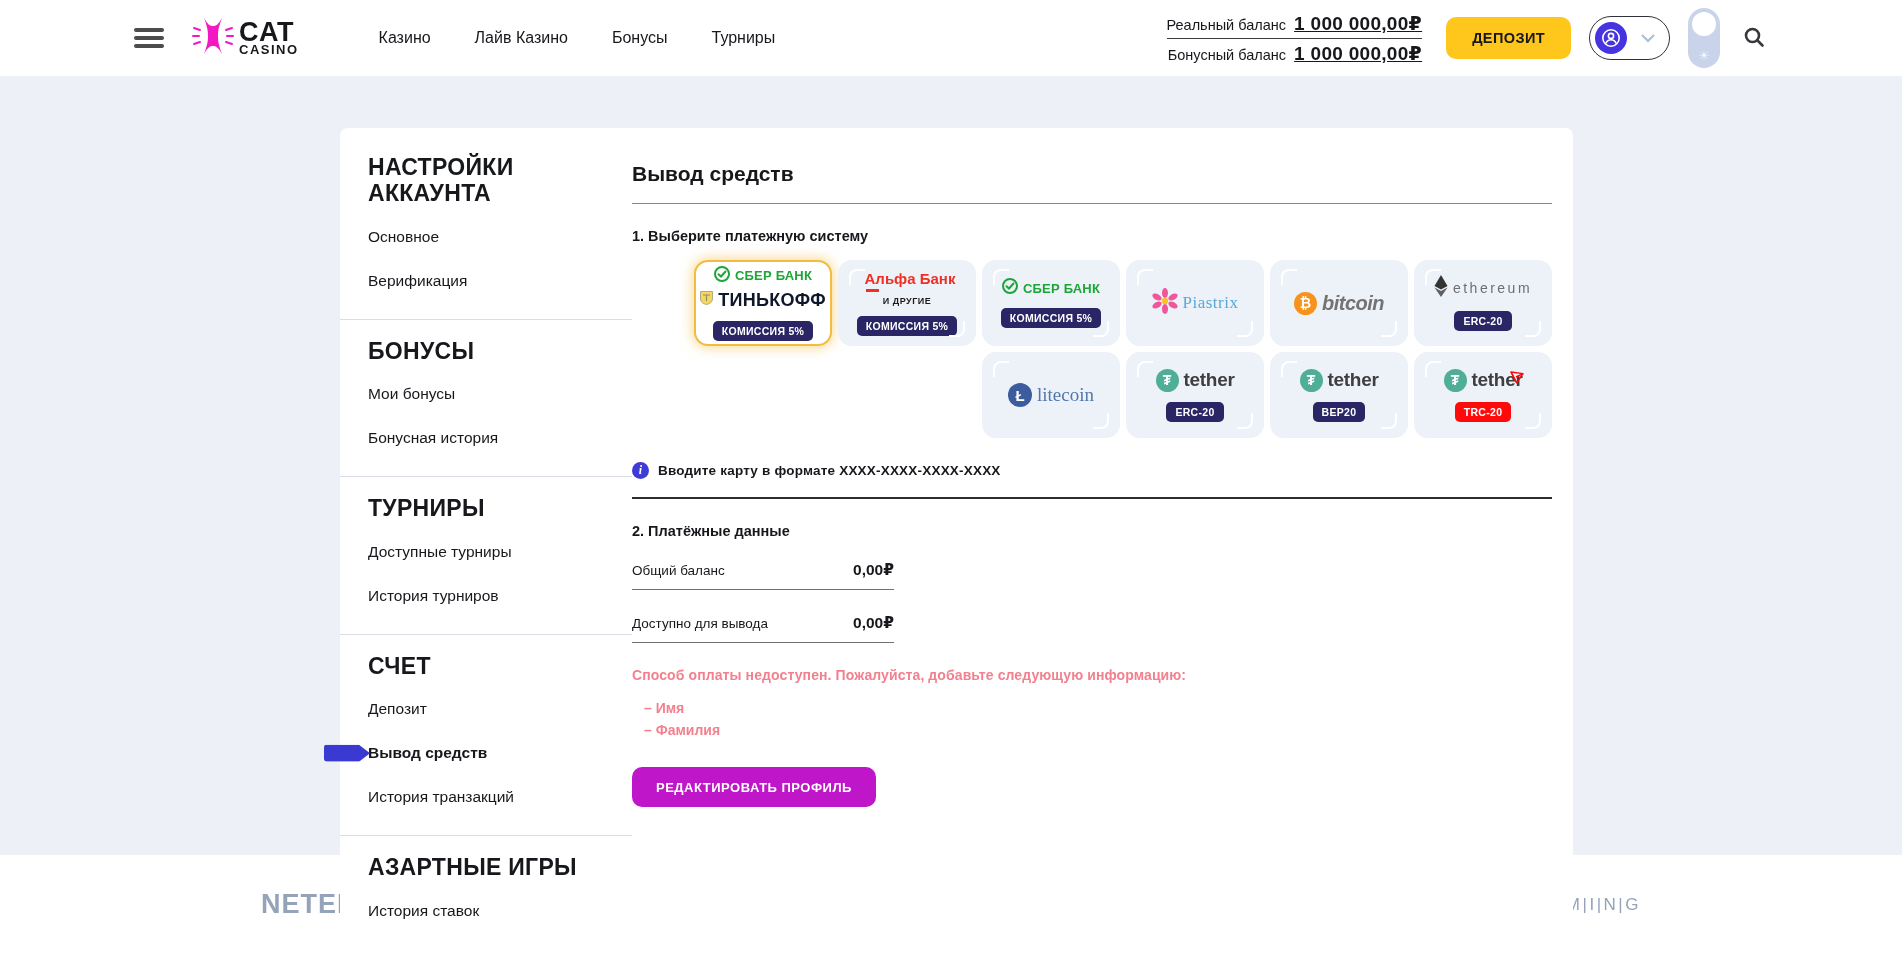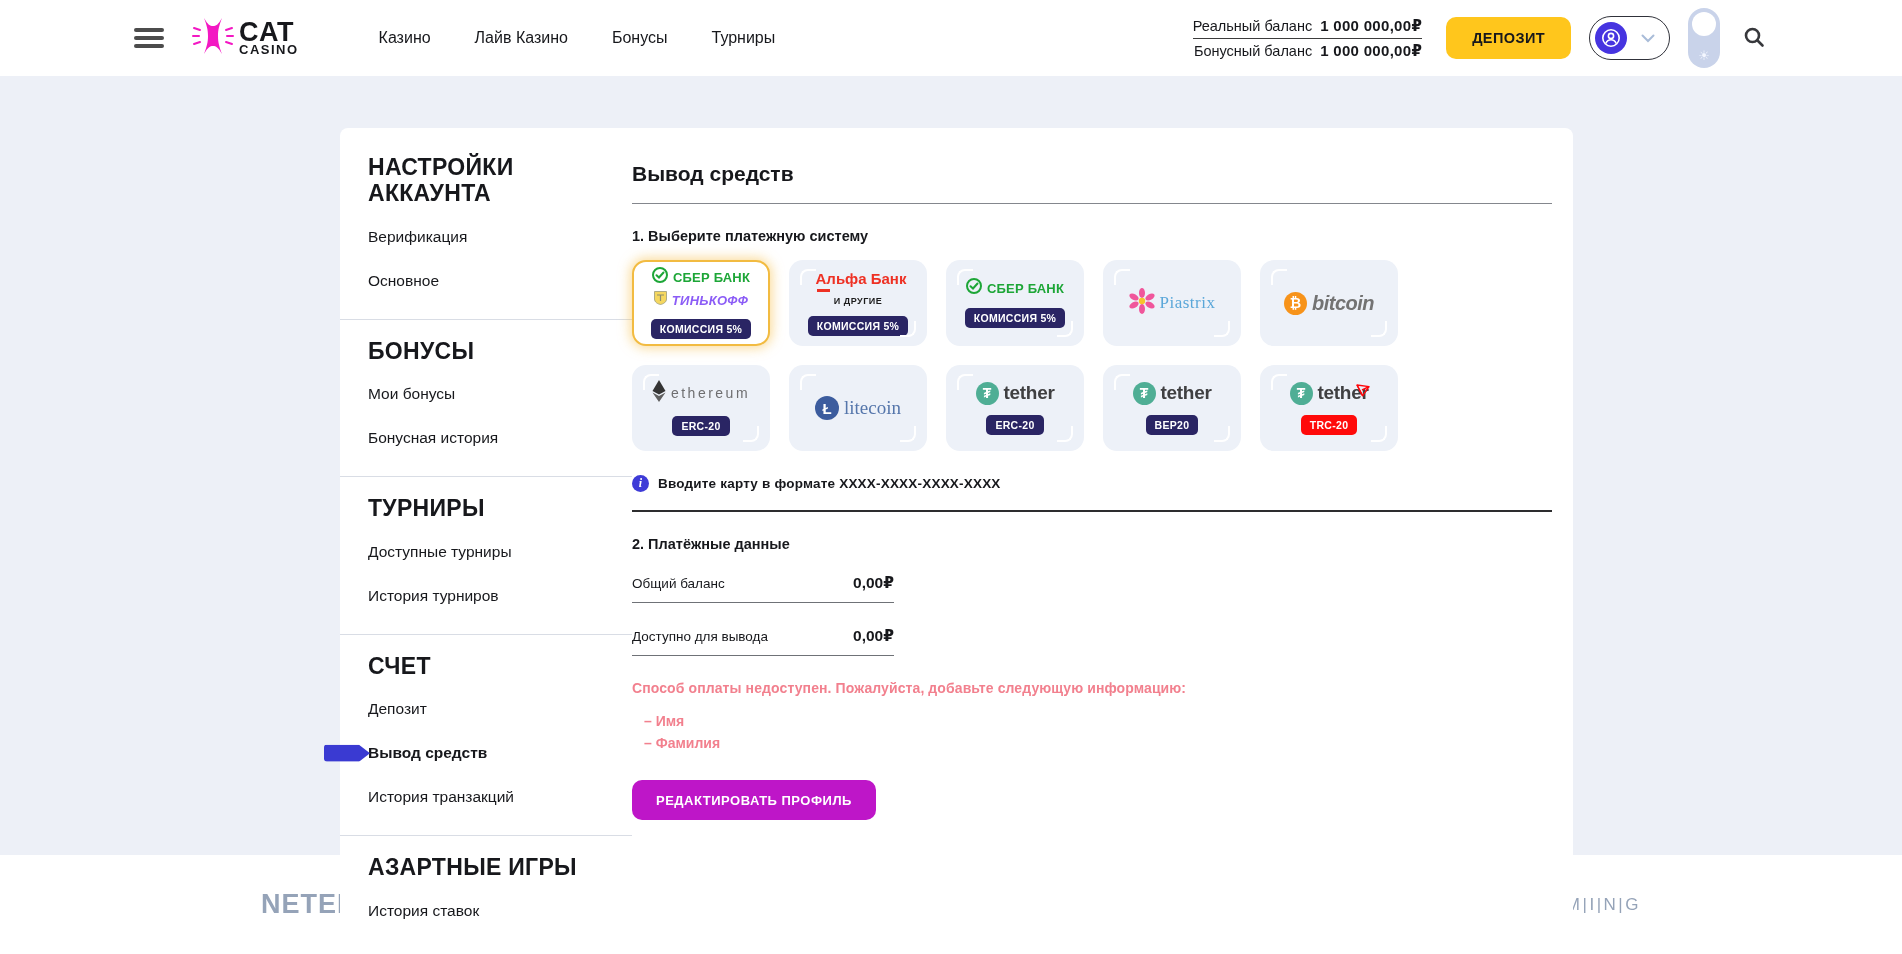--- a/index.html
+++ b/index.html
@@ -21,21 +21,21 @@
   .logo-text { line-height:0.9; }
   .logo-text .t1 { font-size:27px; font-weight:800; letter-spacing:0.5px; }
   .logo-text .t2 { font-size:13px; font-weight:800; letter-spacing:1.5px; }
   .nav { display:flex; gap:44px; margin-left:40px; }
   .nav a { text-decoration:none; color:#17181c; font-size:16px; font-weight:500; cursor:pointer; }
   .header-right { margin-left:auto; display:flex; align-items:center; gap:18px; }
   .balances { text-align:right; margin-right:6px; }
   .bal-row { display:flex; gap:8px; align-items:baseline; justify-content:flex-end; padding:3px 0; }
   .bal-row:first-child { border-bottom:1px solid #3c3c3c; }
   .bal-label { font-size:14.5px; font-weight:400; }
-  .bal-value { font-size:15px; font-weight:800; letter-spacing:0.3px; }
+  .bal-value { font-size:19px; font-weight:800; letter-spacing:0.3px;text-decoration:underline; }
   .btn-deposit {
     background:#ffc61c; border:none; border-radius:10px; height:42px; padding:0 26px;
     font-family:inherit; font-size:14.5px; font-weight:800; letter-spacing:0.4px;
     color:#17181c; cursor:pointer;
   }
   .profile-pill {
     display:flex; align-items:center; gap:14px; border:1.5px solid #30323a;
     border-radius:24px; padding:5px 14px 5px 5px; cursor:pointer; background:#fff;
   }
   .avatar-circle {
@@ -67,39 +67,39 @@
     width:46px; height:17px; background:#3a3ad2; border-radius:3px;
     clip-path:polygon(0 0, 76% 0, 100% 50%, 76% 100%, 0 100%);
   }
   .sb-divider { border:none; border-top:1px solid #d9dde5; margin:10px 0 0; }
 
   .content { flex:1 1 auto; padding:34px 38px 40px 0; }
   .page-title { font-size:21px; font-weight:800; }
   .hr-light { border:none; border-top:1px solid #84878d; margin:17px 0 24px; }
   .step-label { font-size:14.5px; font-weight:700; margin-bottom:16px; }
 
-  .tiles { display:flex; flex-wrap:wrap; gap:19px; width:920px; }
+  .tiles { display:flex; flex-wrap:wrap; gap:6px; width:920px;justify-content:flex-end; }
   .tile {
     width:138px; height:86px; background:#edf1f8; border-radius:14px; position:relative;
     display:flex; flex-direction:column; align-items:center; justify-content:center;
     gap:4px; cursor:pointer; border:2px solid transparent;
   }
   .tile::before, .tile::after {
     content:""; position:absolute; width:14px; height:14px; pointer-events:none;
   }
   .tile::before { top:7px; left:9px; border-top:2px solid #fff; border-left:2px solid #fff; border-top-left-radius:8px; }
   .tile::after { bottom:7px; right:9px; border-bottom:2px solid #fff; border-right:2px solid #fff; border-bottom-right-radius:8px; }
   .tile.selected {
     background:#fff; border:2px solid #f2bb41;
     box-shadow:0 0 12px 2px rgba(245,190,70,0.55);
   }
   .tile.selected::before, .tile.selected::after { display:none; }
   .trow { display:flex; align-items:center; gap:5px; }
   .sber-txt { color:#1da637; font-size:13px; font-weight:900; letter-spacing:0.2px; }
-  .tink-txt { color:#8b5cf6; font-size:13px; font-weight:900; letter-spacing:0.3px;font-style:italic; }
+  .tink-txt { color:#0f172a; font-size:18px; font-weight:900; letter-spacing:0.3px; }
   .alfa-wrap { position:relative;margin-left:6px; }
   .alfa-txt { color:#ee3124; font-size:15px; font-weight:800; }
   .alfa-underline { position:absolute; left:1px; bottom:-4px; width:13px; height:3px; background:#ee3124; }
   .idrugie { font-size:9px; font-weight:800; color:#1c1c1c; letter-spacing:0.5px; margin-top:4px; }
   .badge {
     margin-top:6px; background:#2a2564; color:#fff; font-size:10.5px; font-weight:700;
     padding:4px 9px; border-radius:5px; letter-spacing:0.3px;
   }
   .badge.red { background:#ff0a0a; }
   .coin { border-radius:50%; color:#fff; display:flex; align-items:center; justify-content:center; font-weight:800; }
@@ -246,22 +246,22 @@
     </button>
   </div>
 </div>
 
 <div class="main-wrap">
   <div class="card">
 
     <aside class="sidebar">
       <div class="sb-section">
         <div class="sb-title">НАСТРОЙКИ АККАУНТА</div>
+        <div class="sb-item">Основное</div>
         <div class="sb-item">Верификация</div>
-        <div class="sb-item">Основное</div>
       </div>
       <hr class="sb-divider">
 
       <div class="sb-section">
         <div class="sb-title">БОНУСЫ</div>
         <div class="sb-item">Мои бонусы</div>
         <div class="sb-item">Бонусная история</div>
       </div>
       <hr class="sb-divider">
 

